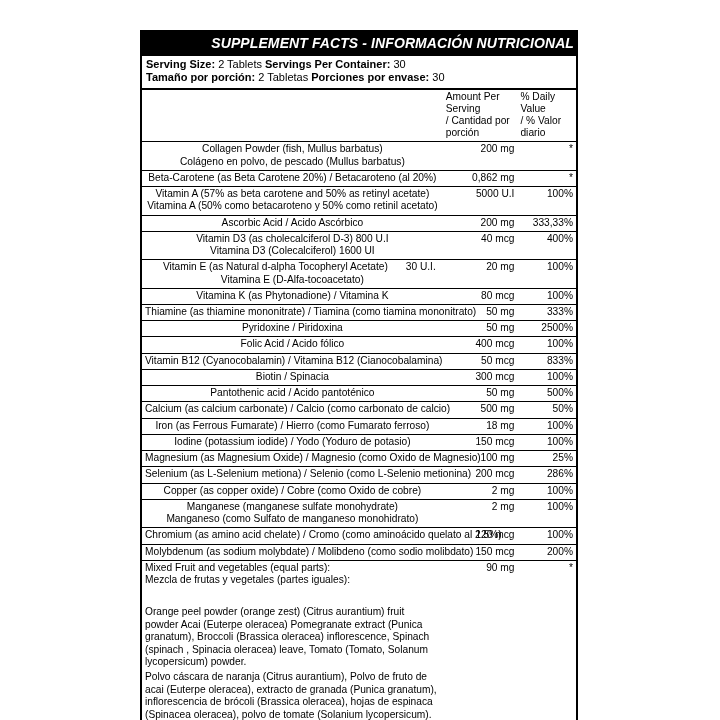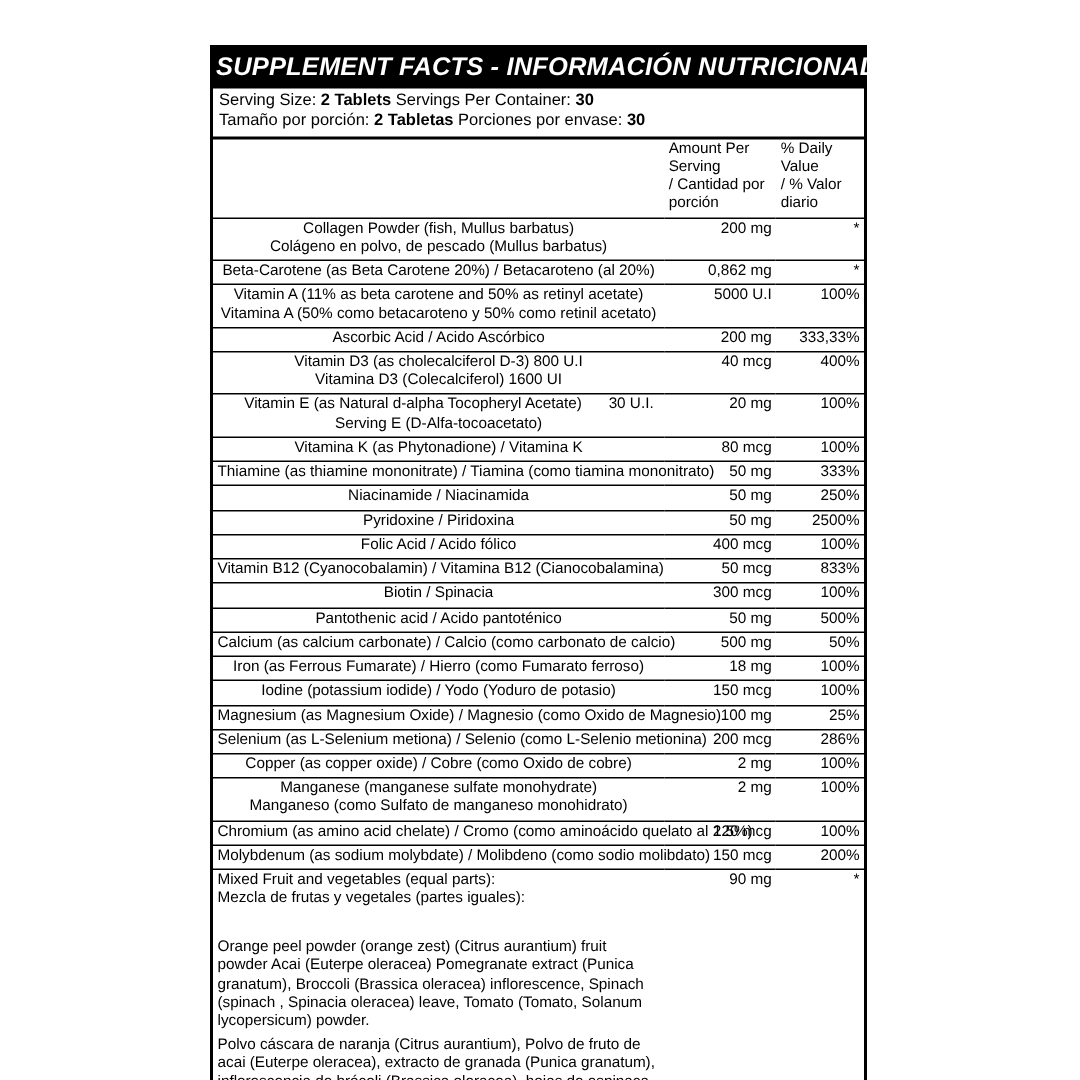--- a/index.html
+++ b/index.html
@@ -29,37 +29,37 @@
     width: 100%;
   }
 
   
   .title-bar {
     background: #000;
     color: #fff;
     text-align: right;
     font-style: italic;
     font-weight: bold;
-    font-size: 17px;
+    font-size: 14px;
     letter-spacing: 0.1px;
     padding: 4px 2px 5px 2px;
     line-height: 1.05;
     white-space: nowrap;
   }
 
   
   .serving {
     border-bottom: 2px solid #000;
     padding: 2px 4px 3px 4px;
     font-size: 11px;
     line-height: 1.22;
   }
   .serving .line { white-space: nowrap; }
-  .serving b { font-weight: normal; }
-  .serving .val { font-weight: bold; }
+  .serving b { font-weight: bold; }
+  .serving .val { font-weight: normal; }
 
   
   table.facts {
     width: 100%;
     border-collapse: collapse;
     table-layout: fixed;
     font-size: 10.2px;
   }
   table.facts td {
     border-bottom: 1px solid #000;
@@ -142,21 +142,21 @@
           </tr>
           <tr>
             <td class="nm">
               <span class="en">Beta-Carotene (as Beta Carotene 20%) / Betacaroteno (al 20%)</span>
             </td>
             <td class="amt">0,862 mg</td>
             <td class="dv">*</td>
           </tr>
           <tr class="tall">
             <td class="nm">
-              <span class="en">Vitamin A (11% as beta carotene and 50% as retinyl acetate)</span>
+              <span class="en">Vitamin A (57% as beta carotene and 50% as retinyl acetate)</span>
               <span class="es">Vitamina A (50% como betacaroteno y 50% como retinil acetato)</span>
             </td>
             <td class="amt">5000 U.I</td>
             <td class="dv">100%</td>
           </tr>
           <tr>
             <td class="nm">
               <span class="en">Ascorbic Acid / Acido Ascórbico</span>
             </td>
             <td class="amt">200 mg</td>
@@ -167,45 +167,38 @@
               <span class="en">Vitamin D3 (as cholecalciferol D-3) 800 U.I</span>
               <span class="es">Vitamina D3 (Colecalciferol) 1600 UI</span>
             </td>
             <td class="amt">40 mcg</td>
             <td class="dv">400%</td>
           </tr>
           <tr class="tall">
             <td class="nm">
               <span class="inlineval">30 U.I.</span>
               <span class="en">Vitamin E (as Natural d-alpha Tocopheryl Acetate)</span>
-              <span class="es">Serving E (D-Alfa-tocoacetato)</span>
+              <span class="es">Vitamina E (D-Alfa-tocoacetato)</span>
             </td>
             <td class="amt">20 mg</td>
             <td class="dv">100%</td>
           </tr>
           <tr>
             <td class="nm">
               <span class="en">Vitamina K (as Phytonadione) / Vitamina K</span>
             </td>
             <td class="amt">80 mcg</td>
             <td class="dv">100%</td>
           </tr>
           <tr>
             <td class="nm">
               <span class="en">Thiamine (as thiamine mononitrate) / Tiamina (como tiamina mononitrato)</span>
             </td>
             <td class="amt">50 mg</td>
             <td class="dv">333%</td>
-          </tr>
-          <tr>
-            <td class="nm">
-              <span class="en">Niacinamide / Niacinamida</span>
-            </td>
-            <td class="amt">50 mg</td>
-            <td class="dv">250%</td>
           </tr>
           <tr>
             <td class="nm">
               <span class="en">Pyridoxine / Piridoxina</span>
             </td>
             <td class="amt">50 mg</td>
             <td class="dv">2500%</td>
           </tr>
           <tr>
             <td class="nm">

